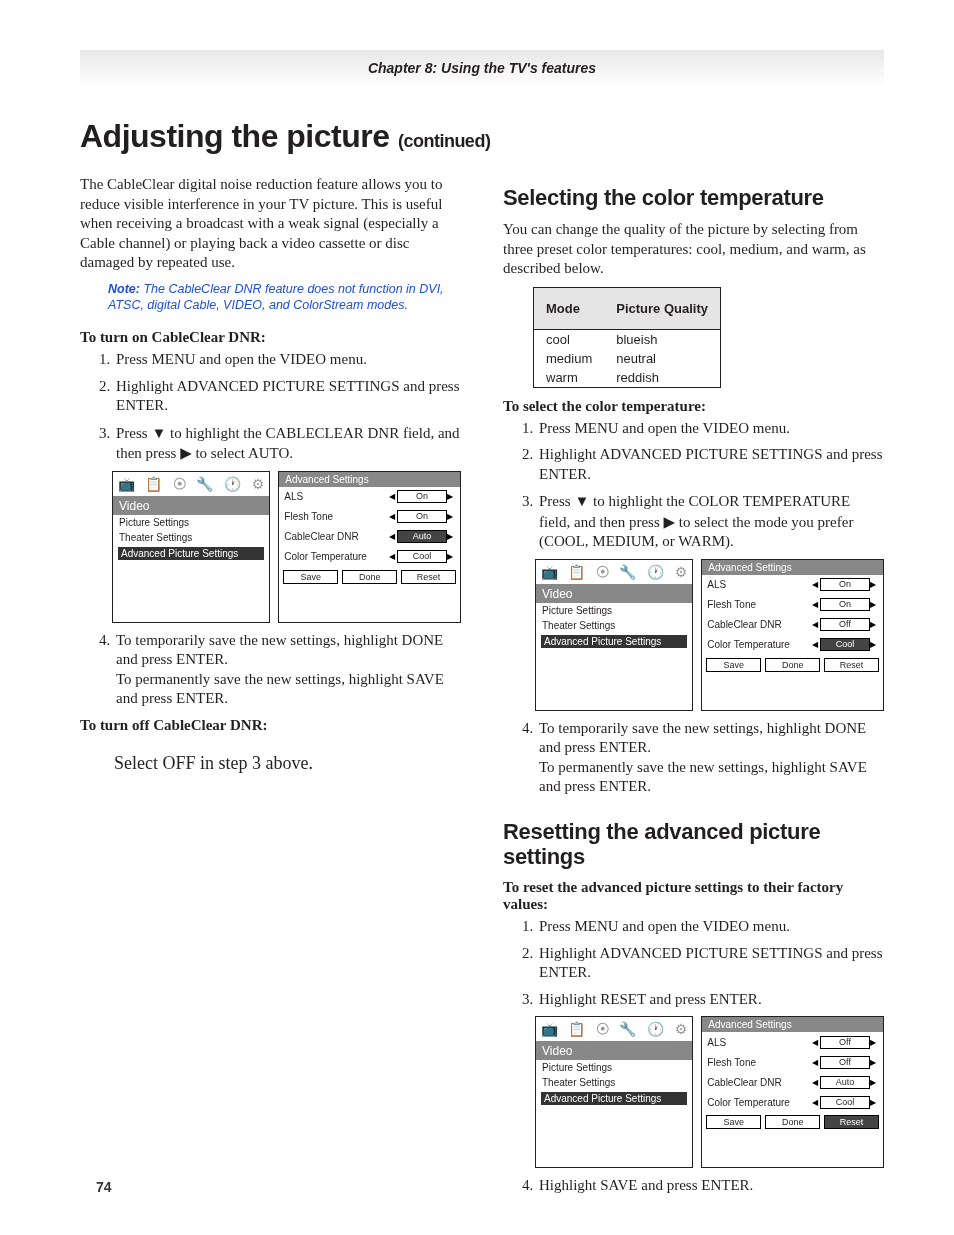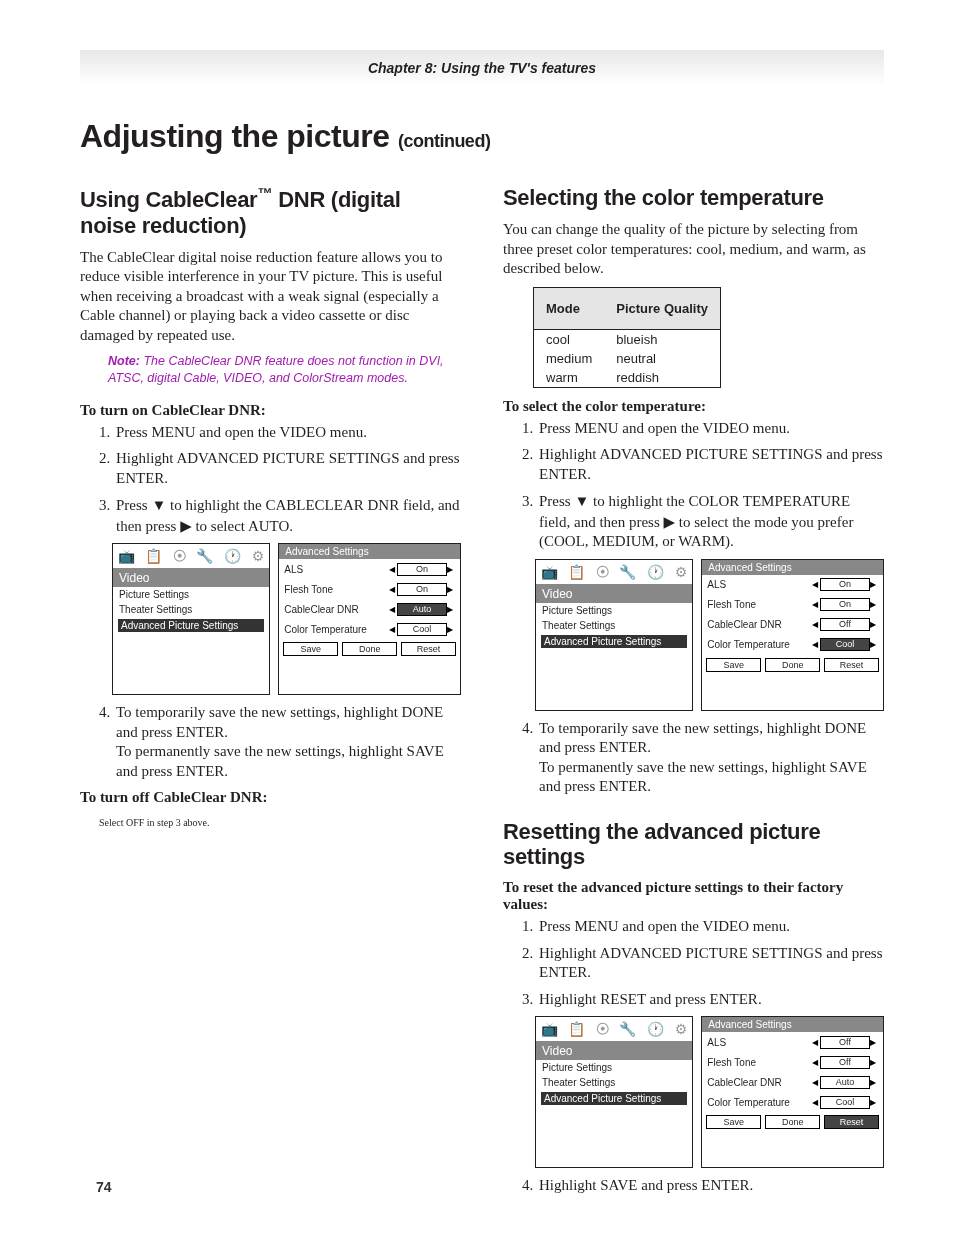--- a/index.html
+++ b/index.html
@@ -61,43 +61,43 @@
     font-size: 15px;
     line-height: 1.3;
     margin: 0 0 8px 0;
   }
   .note-block {
     margin: 6px 0 16px 28px;
     font-family: "Helvetica Neue", Arial, sans-serif;
     font-style: italic;
     font-size: 12.5px;
     line-height: 1.3;
-    color: #a21caf;
+    color: #1d4ed8;
   }
   .note-block .note-label {
     font-weight: bold;
   }
   .bold-lead {
     font-weight: bold;
     font-size: 15px;
     margin: 8px 0 4px 0;
   }
   ol.steps {
     margin: 4px 0 4px 14px;
     padding: 0 0 0 20px;
     font-size: 15px;
     line-height: 1.3;
   }
   ol.steps li {
     margin-bottom: 7px;
     padding-left: 2px;
   }
   .sub {
-    margin-left: 19px;
-    font-size: 10px;
+    margin-left: 34px;
+    font-size: 18px;
     line-height: 1.3;
     margin-bottom: 6px;
   }
   .tri {
     display: inline-block;
     font-family: Arial, sans-serif;
   }
   
   .mode-table {
     border: 1.5px solid #231f20;
@@ -241,23 +241,20 @@
 <div class="chapter-bar">Chapter 8: Using the TV's features</div>
 
 <h1 class="main">
   <span>Adjusting the picture</span>
   <span class="cont">(continued)</span>
 </h1>
 
 <div class="columns">
 
   <div class="col">
-    <h2 class="sec">
-      <span>Using CableClear</span><span class="sup">™</span><span> DNR (digital noise reduction)</span>
-    </h2>
     <p class="body">The CableClear digital noise reduction feature allows you to reduce visible interference in your TV picture. This is useful when receiving a broadcast with a weak signal (especially a Cable channel) or playing back a video cassette or disc damaged by repeated use.</p>
     <div class="note-block">
       <span class="note-label">Note:</span><span> The CableClear DNR feature does not function in DVI, ATSC, digital Cable, VIDEO, and ColorStream modes.</span>
     </div>
     <p class="bold-lead">To turn on CableClear DNR:</p>
     <ol class="steps">
       <li>Press MENU and open the VIDEO menu.</li>
       <li>Highlight ADVANCED PICTURE SETTINGS and press ENTER.</li>
       <li>
         <span>Press </span><span class="tri">▼</span><span> to highlight the CABLECLEAR DNR field, and then press </span><span class="tri">▶</span><span> to select AUTO.</span>

